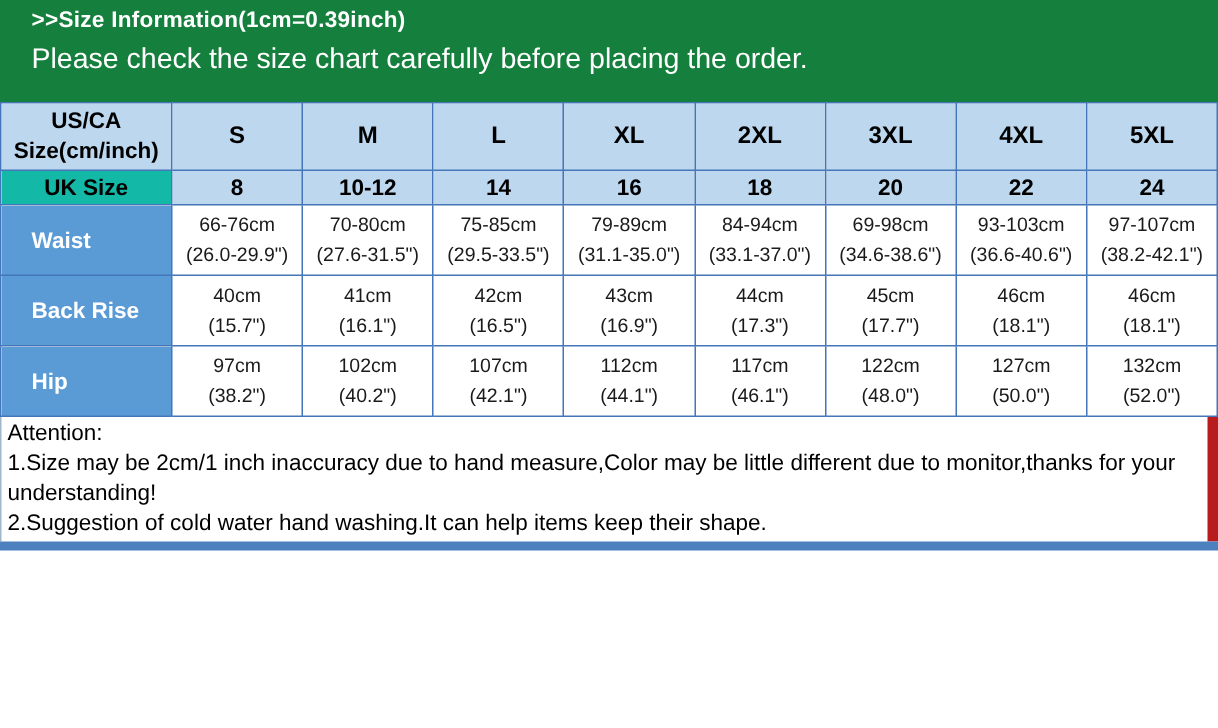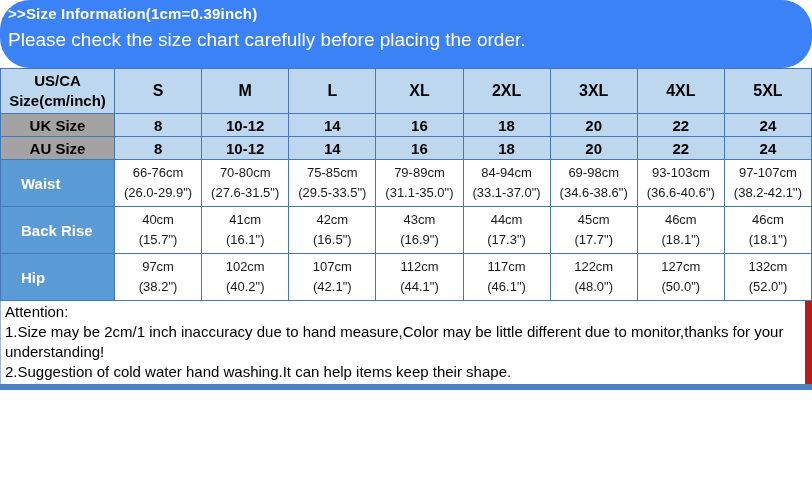--- a/index.html
+++ b/index.html
@@ -4,27 +4,26 @@
 <style>
   html, body { margin: 0; padding: 0; }
   body {
     width: 812px;
     height: 485px;
     font-family: "Liberation Sans", sans-serif;
     background: #ffffff;
     overflow: hidden;
   }
   .banner {
-    background: #3b82f6;
+    background: #15803d;
     color: #ffffff;
     width: 812px;
     height: 68px;
     box-sizing: border-box;
-    padding: 5px 0 0 8px;
-    border-radius: 30px;
+    padding: 5px 0 0 21px;
   }
   .banner-line1 {
     font-size: 15px;
     font-weight: bold;
     letter-spacing: 0.2px;
     margin-bottom: 7px;
   }
   .banner-line2 {
     font-size: 19px;
     font-weight: normal;
@@ -47,21 +46,21 @@
     font-weight: bold;
     font-size: 16px;
     height: 44px;
   }
   .size-table thead th.corner {
     font-size: 15px;
     white-space: pre-line;
     line-height: 20px;
   }
   tr.simple-row th {
-    background: #a3a3a3;
+    background: #14b8a6;
     color: #000000;
     font-weight: bold;
     font-size: 15px;
     height: 22px;
   }
   tr.simple-row td {
     background: #BDD7EE;
     color: #000000;
     font-weight: bold;
     font-size: 15px;
@@ -132,31 +131,20 @@
       <th>XL</th>
       <th>2XL</th>
       <th>3XL</th>
       <th>4XL</th>
       <th>5XL</th>
     </tr>
   </thead>
   <tbody>
     <tr class="simple-row">
       <th>UK Size</th>
-      <td>8</td>
-      <td>10-12</td>
-      <td>14</td>
-      <td>16</td>
-      <td>18</td>
-      <td>20</td>
-      <td>22</td>
-      <td>24</td>
-    </tr>
-    <tr class="simple-row">
-      <th>AU Size</th>
       <td>8</td>
       <td>10-12</td>
       <td>14</td>
       <td>16</td>
       <td>18</td>
       <td>20</td>
       <td>22</td>
       <td>24</td>
     </tr>
     <tr class="measure-row">

